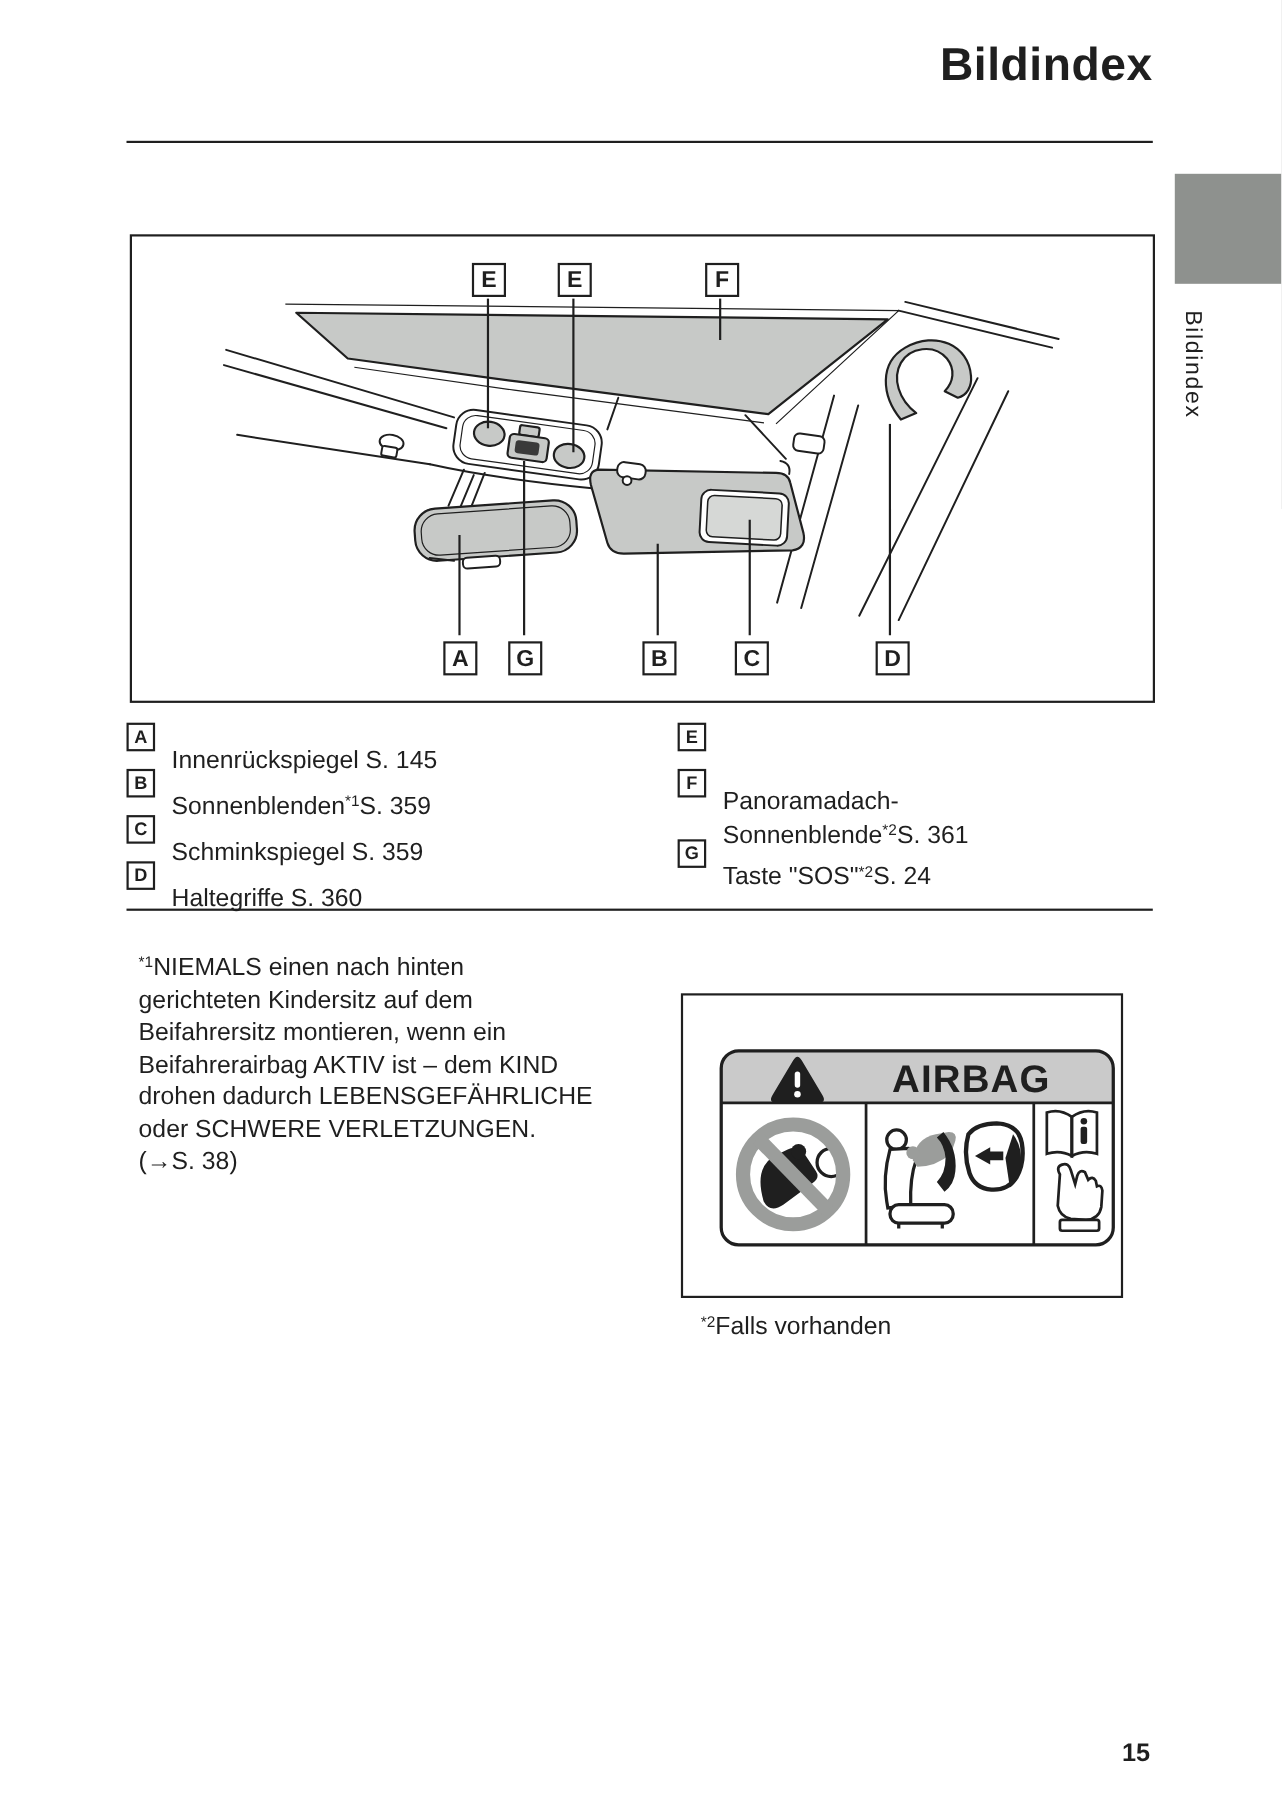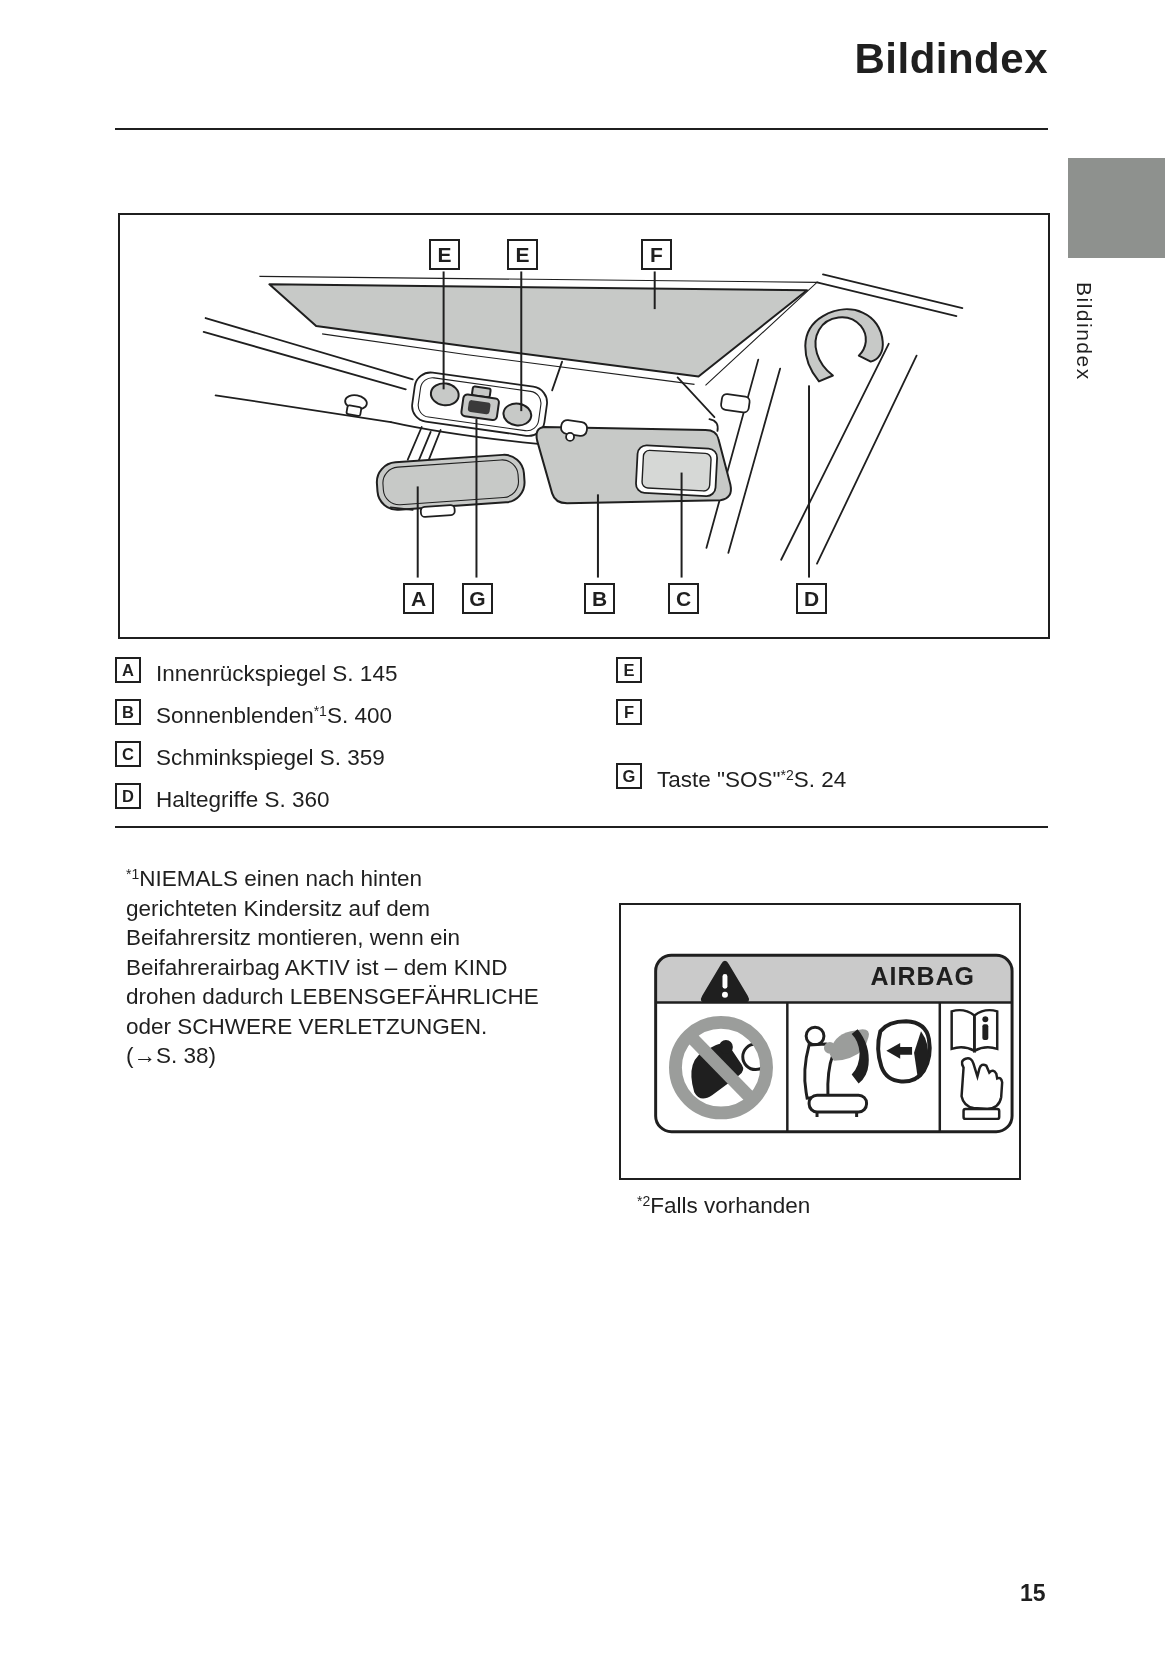--- a/index.html
+++ b/index.html
@@ -31,31 +31,31 @@
 
   .ln{fill:none;stroke:var(--ink);stroke-width:1.8;stroke-linecap:round;stroke-linejoin:round;}
   .thin{fill:none;stroke:var(--ink);stroke-width:1.1;}
   .gfill{fill:var(--diagram-fill);stroke:var(--ink);stroke-width:2;stroke-linejoin:round;}
   .wfill{fill:#fff;stroke:var(--ink);stroke-width:1.8;}
   .leader{fill:none;stroke:var(--ink);stroke-width:2;}
 
   .leg-row{position:absolute;display:flex;gap:15px;align-items:flex-start;}
   .leg-key{flex:0 0 auto;width:26px;height:26px;border:2px solid var(--ink);text-align:center;
            font-weight:bold;font-size:16.5px;line-height:22px;margin-top:1px;background:#fff;}
-  .leg-text{font-size:22.5px;line-height:26px;max-width:400px;}
+  .leg-text{font-size:22.5px;line-height:26px;max-width:400px;margin-top:17px;}
   sup.sx{font-size:14px;vertical-align:7px;letter-spacing:0;}
 
   .footnote1{position:absolute;left:126px;top:860px;width:470px;font-size:22.5px;line-height:29.5px;}
   .footnote1 .ft{white-space:pre-line;}
   .footnote2{position:absolute;left:617px;top:1193px;font-size:22.5px;margin-left:20px;}
 
   .airbag-figure{position:absolute;left:619px;top:903px;width:402px;height:277px;border:2px solid var(--ink);background:#fff;}
   .airbag-figure svg{position:absolute;left:0;top:0;width:100%;height:100%;}
-  .airbag-title{position:absolute;left:190px;top:57px;width:164px;text-align:right;
-                font-size:25px;font-weight:bold;letter-spacing:1px;}
+  .airbag-title{position:absolute;left:190px;top:57px;width:164px;text-align:left;
+                font-size:35px;font-weight:bold;letter-spacing:1px;}
 
   .page-num{position:absolute;left:1020px;top:1580px;font-size:23px;font-weight:bold;}
 </style>
 </head>
 <body>
 
 <div class="page">
 
   <div class="title">Bildindex</div>
   <div class="rule rule-top"></div>
@@ -146,36 +146,37 @@
     <div class="dlabel" style="left:548px;top:368px;">C</div>
     <div class="dlabel" style="left:676px;top:368px;">D</div>
   </div>
 
   <div class="leg-row" style="left:115px;top:656px;">
     <span class="leg-key">A</span>
     <span class="leg-text"><span>Innenrückspiegel S. 145</span><sup class="sx"></sup><span></span></span>
   </div>
   <div class="leg-row" style="left:115px;top:698px;">
     <span class="leg-key">B</span>
-    <span class="leg-text"><span>Sonnenblenden</span><sup class="sx">*1</sup><span>S. 400</span></span>
+    <span class="leg-text"><span>Sonnenblenden</span><sup class="sx">*1</sup><span>S. 359</span></span>
   </div>
   <div class="leg-row" style="left:115px;top:740px;">
     <span class="leg-key">C</span>
     <span class="leg-text"><span>Schminkspiegel S. 359</span><sup class="sx"></sup><span></span></span>
   </div>
   <div class="leg-row" style="left:115px;top:782px;">
     <span class="leg-key">D</span>
     <span class="leg-text"><span>Haltegriffe S. 360</span><sup class="sx"></sup><span></span></span>
   </div>
 
   <div class="leg-row" style="left:616px;top:656px;">
     <span class="leg-key">E</span>
   </div>
   <div class="leg-row" style="left:616px;top:698px;">
     <span class="leg-key">F</span>
+    <span class="leg-text"><span>Panoramadach-</span><br><span>Sonnenblende</span><sup class="sx">*2</sup><span>S. 361</span></span>
   </div>
   <div class="leg-row" style="left:616px;top:762px;">
     <span class="leg-key">G</span>
     <span class="leg-text"><span>Taste "SOS"</span><sup class="sx">*2</sup><span>S. 24</span></span>
   </div>
 
   <div class="rule rule-mid"></div>
 
   <div class="footnote1">
     <sup class="sx">*1</sup><span class="ft">NIEMALS einen nach hinten

